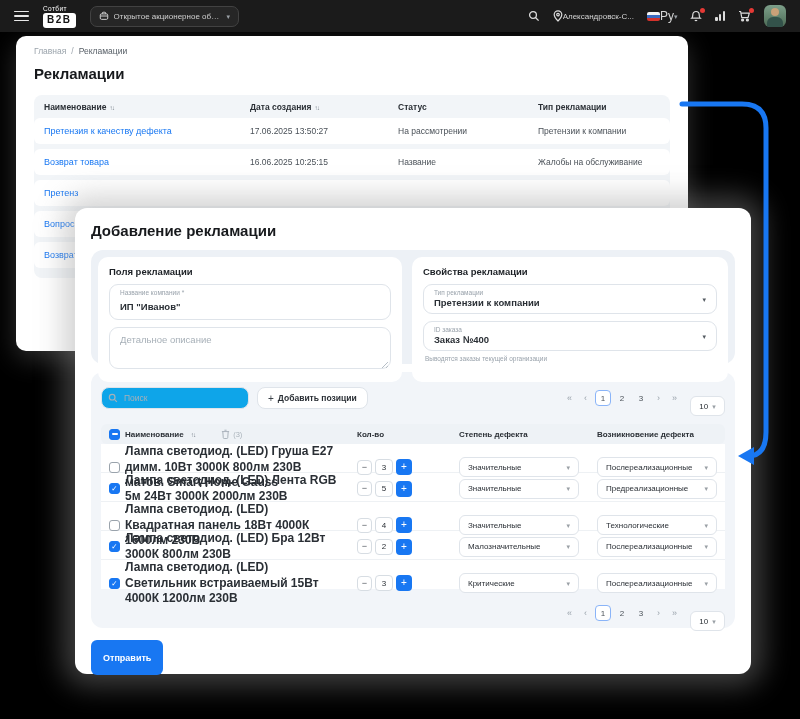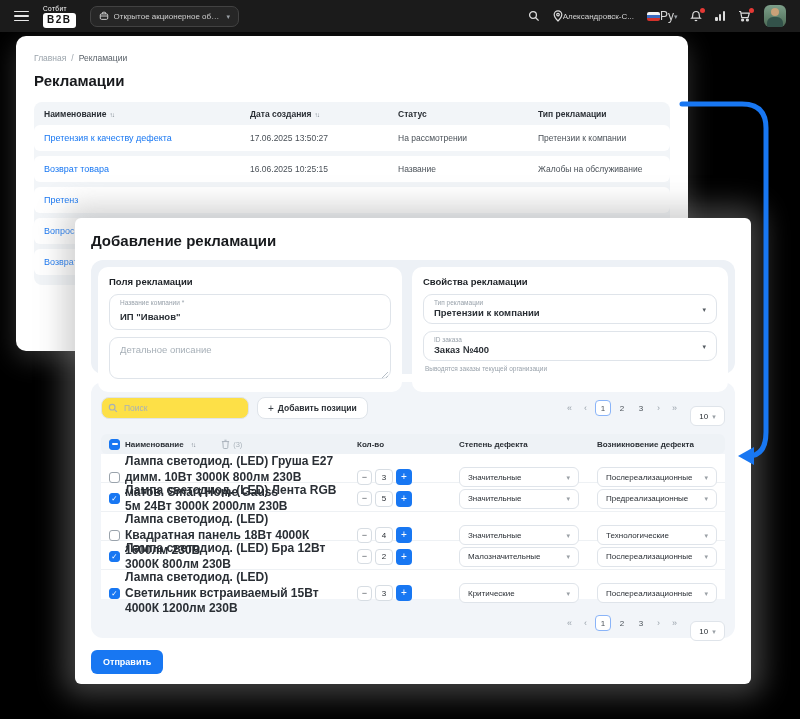--- a/index.html
+++ b/index.html
@@ -32,21 +32,21 @@
   .bars { display:flex; align-items:flex-end; gap:1.5px; height:10px; }
   .bars i { width:2.2px; background:#dcdcdc; border-radius:1px; }
   .bars i:nth-child(1){height:4px;} .bars i:nth-child(2){height:7px;} .bars i:nth-child(3){height:10px;}
   .avatar { width:22px; height:22px; border-radius:6px; border:none; cursor:pointer; position:relative; overflow:hidden;
             background:linear-gradient(180deg,#7d9f8a 0%,#4c6b55 100%); }
   .avatar::before { content:""; position:absolute; left:7px; top:3px; width:8px; height:8px; border-radius:50%; background:#c9a178; }
   .avatar::after  { content:""; position:absolute; left:3px; top:12px; width:16px; height:10px; border-radius:6px 6px 0 0; background:#33524a; }
 
   
   .main-card { position:absolute; left:16px; top:36px; width:672px; height:315px; background:#fff;
-               border-radius:10px; padding:17px 18px; z-index:1; box-shadow:0 8px 26px rgba(170,170,170,.28); }
+               border-radius:10px; padding:10px 18px; z-index:1; box-shadow:0 8px 26px rgba(170,170,170,.28); }
   .breadcrumb { display:flex; gap:5px; font-size:8.5px; color:#9aa3ab; align-items:center; }
   .breadcrumb .bc-cur { color:#565e66; }
   .page-title { margin-top:9px; font-size:15px; font-weight:700; color:#17191c; }
   .toolbar { margin-top:12px; display:flex; align-items:center; gap:8px; }
   .grid-btn { width:24px; height:24px; background:#eef1f4; border:none; border-radius:6px; cursor:pointer;
               display:grid; grid-template-columns:3.5px 3.5px; grid-template-rows:3.5px 3.5px; gap:1.8px; place-content:center; }
   .grid-btn i { background:transparent; border:1.1px solid #3e454c; border-radius:1px; }
   .filter-input { position:relative; }
   .filter-input input { width:134px; height:24px; border:1px solid #dfe4e9; border-radius:8px; padding:0 8px 0 24px; font-size:8.5px; color:#3a4148; }
   .filter-input input::placeholder { color:#a7b0b8; }
@@ -55,21 +55,21 @@
                 border-radius:6px; font-size:9px; font-weight:600; cursor:pointer; }
 
   .ctable { margin-top:13px; background:#f2f5f8; border-radius:8px; padding-bottom:5px; }
   .ctable-head, .ctable-row { display:grid; grid-template-columns:206px 148px 140px 1fr; align-items:center; padding:0 10px; }
   .ctable-head { height:23px; font-size:8.5px; font-weight:700; color:#2a2f35; }
   .sort-ic { font-size:6.5px; color:#79828b; margin-left:3px; letter-spacing:-1px; }
   .ctable-row { height:26px; background:#fff; border-radius:6px; margin:0 0 5px 0; font-size:8.5px; color:#4a5158; }
   .row-link { color:#1877f2; font-weight:500; font-size:9px; cursor:pointer; white-space:nowrap; overflow:hidden; }
 
   
-  .modal { position:absolute; left:75px; top:218px; width:676px; height:466px; background:#fff; border-radius:6px;
+  .modal { position:absolute; left:75px; top:208px; width:676px; height:466px; background:#fff; border-radius:12px;
            padding:14px 16px; z-index:3; box-shadow:0 0 28px 12px rgba(150,150,150,.42); }
   .m-title { font-size:15px; font-weight:800; color:#17191c; }
   .forms-panel { margin-top:11px; background:#edf1f6; border-radius:12px; padding:7px; display:grid;
                  grid-template-columns:1fr 1.04fr; gap:10px; height:114px; }
   .fcard { background:#fff; border-radius:10px; padding:9px 11px; position:relative; }
   .fcard-title { font-size:9.5px; font-weight:700; color:#1d2126; }
   .field { margin-top:7px; border:1px solid #dfe4ea; border-radius:9px; padding:4px 10px 5px; position:relative; background:#fff; }
   .flabel { display:block; font-size:6.5px; color:#99a2ab; }
   .field input { border:none; outline:none; width:100%; font-size:9.5px; font-weight:600; color:#2a2f35; background:transparent; }
   .ta-wrap { margin-top:7px; position:relative; }
@@ -79,21 +79,21 @@
   .ta-grip { position:absolute; right:3px; bottom:5px; width:7px; height:7px; pointer-events:none;
              background:repeating-linear-gradient(135deg,transparent 0 2px,#b6bec6 2px 3px); clip-path:polygon(100% 0,100% 100%,0 100%); }
   .sel-field { cursor:pointer; }
   .sel-field .caret { position:absolute; right:10px; top:50%; transform:translateY(-40%); color:#555b61; }
   .fvalue { display:block; font-size:9.5px; font-weight:600; color:#2a2f35; margin-top:1px; }
   .hint { margin-top:4px; margin-left:2px; font-size:6.5px; color:#9aa3ac; }
 
   .items-panel { margin-top:8px; background:#f2f5f9; border-radius:12px; padding:8px 10px; height:256px; }
   .itoolbar { display:flex; align-items:center; gap:8px; }
   .isearch { position:relative; }
-  .isearch input { width:148px; height:22px; border:1px solid #dfe4ea; border-radius:8px; background:#fde047;
+  .isearch input { width:148px; height:22px; border:1px solid #dfe4ea; border-radius:8px; background:#0ea5e9;
                    padding:0 8px 0 22px; font-size:8.5px; color:#3a4148; }
   .isearch input::placeholder { color:#a7b0b8; }
   .isearch svg { position:absolute; left:7px; top:6px; }
   .add-btn { height:22px; padding:0 10px; background:#fff; border:1px solid #dfe4ea; border-radius:8px;
              font-size:8.5px; font-weight:600; color:#2a2f35; cursor:pointer; display:flex; align-items:center; gap:4px; }
   .add-btn b { font-weight:400; font-size:10px; color:#3a4148; }
   .pagination { margin-left:auto; display:flex; align-items:center; gap:3px; }
   .pg-nav { width:13px; height:14px; display:flex; align-items:center; justify-content:center;
             font-size:9px; color:#9aa3ac; background:none; border:none; cursor:pointer; }
   .pg-num { min-width:16px; height:16px; display:flex; align-items:center; justify-content:center; border-radius:4px;
@@ -121,21 +121,21 @@
   .step-btn { width:15px; height:15px; border:1px solid #d7dde3; background:#fff; border-radius:4px; font-size:9px;
               color:#4a5158; cursor:pointer; display:flex; align-items:center; justify-content:center; line-height:1; }
   .qty-box { width:18px; height:16px; border:1px solid #d7dde3; border-radius:4px; display:flex; align-items:center;
              justify-content:center; font-size:8px; color:#2a2f35; background:#fff; }
   .step-btn.plus { width:16px; height:16px; background:#1877f2; border:none; color:#fff; font-size:10px; border-radius:4px; }
   .mini-select { height:20px; width:120px; background:#fff; border:1px solid #dfe4ea; border-radius:6px;
                  display:flex; align-items:center; justify-content:space-between; padding:0 8px; font-size:8px;
                  color:#2a2f35; cursor:pointer; }
   .dcell { padding-left:10px; } .ocell { padding-left:3px; }
   .pag-bottom { margin-top:6px; display:flex; }
-  .submit-btn { margin-top:12px; height:24px; padding:0 12px; background:#1877f2; color:#fff; border:none;
+  .submit-btn { margin-top:12px; height:35px; padding:0 12px; background:#1877f2; color:#fff; border:none;
                 border-radius:6px; font-size:9px; font-weight:700; cursor:pointer; }
 
   
   .connector { position:absolute; left:0; top:0; width:800px; height:719px; z-index:6; pointer-events:none; }
 </style>
 </head>
 <body>
 
 <div class="stage">
 

